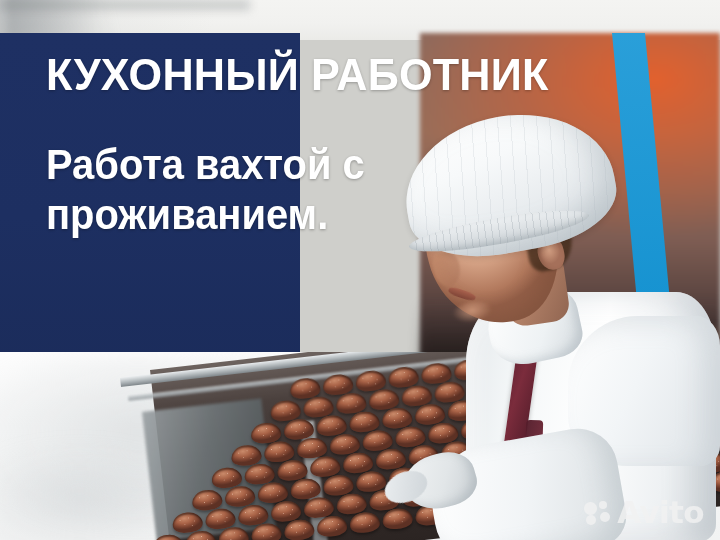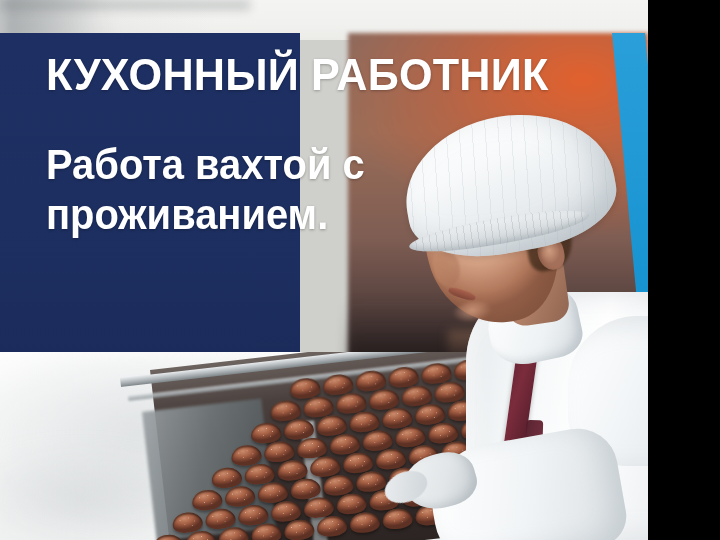--- a/index.html
+++ b/index.html
@@ -1,21 +1,21 @@
 <!DOCTYPE html>
 <html lang="ru"><head>
 <meta charset="utf-8">
 <title>Кухонный работник — вахта</title>
 <style>
   html,body{margin:0;padding:0;background:#000;}
   body{font-family:"Liberation Sans",sans-serif;}
 
   .ad{
     position:relative;
-    width:648px;height:540px;
+    width:720px;height:540px;
     overflow:hidden;
     background:#cfcfcb;
     user-select:none;
   }
 
   
   .photo-base{position:absolute;inset:0;overflow:hidden;}
 
   .bg-top{
     position:absolute;left:0;top:0;width:720px;height:40px;
@@ -530,14 +530,23 @@
     <div class="w-glove2"></div>
   </div>
 
   <div class="headline">КУХОННЫЙ РАБОТНИК</div>
 
   <div class="sub">
     <span class="l1">Работа вахтой с</span>
     <span class="l2">проживанием.</span>
   </div>
 
+  <div class="avito">
+    <span class="avito-mark">
+      <i class="d1"></i>
+        <i class="d2"></i>
+        <i class="d3"></i>
+        <i class="d4"></i>
+    </span>
+    <span class="avito-word">Avito</span>
+  </div>
 
 </div>
 
 </body></html>

